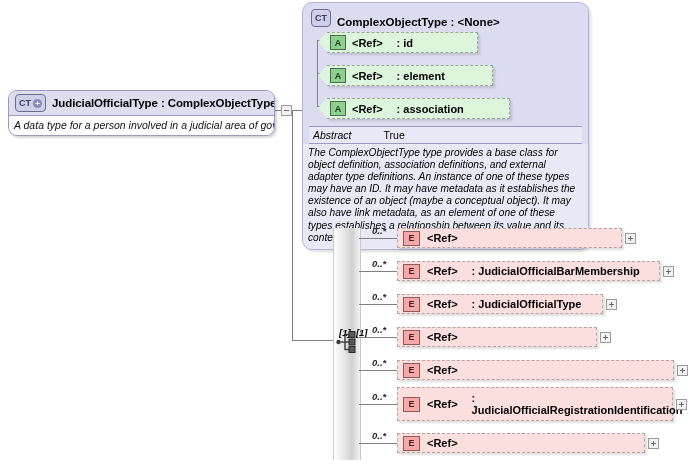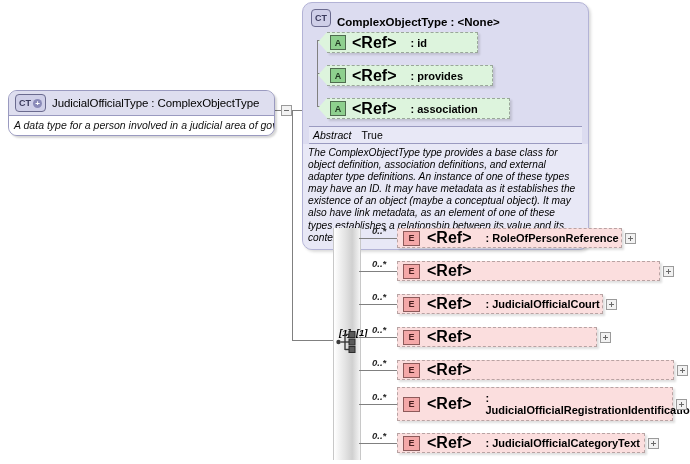--- a/index.html
+++ b/index.html
@@ -44,21 +44,21 @@
   .root-head {
     display: flex;
     align-items: center;
     gap: 6px;
     padding: 3px 6px 3px 6px;
     background: #dedeef;
     white-space: nowrap;
   }
   .root-title {
     font-size: 11.5px;
-    font-weight: normal;
+    font-weight: bold;
     color: #000;
     letter-spacing: -0.1px;
   }
   .root-desc {
     border-top: 1px solid #9a9ac0;
     background: #ffffff;
     padding: 3px 5px 4px 5px;
     font-style: italic;
     font-size: 10.5px;
     color: #111;
@@ -163,38 +163,38 @@
     width: 14px; height: 13px;
     border: 1px solid #4f6b4f;
     background: #8ed08e;
     color: #203820;
     font-size: 9px;
     font-weight: bold;
     margin: 0 6px 0 3px;
     flex: none;
   }
   .row-ref {
-    font-size: 16px;
+    font-size: 11px;
     font-weight: bold;
   }
   .row-name {
     font-size: 11px;
     font-weight: bold;
     margin-left: 14px;
   }
 
   
   .abstract-block {
     margin: 4px 6px 0 6px;
     background: #e8e8f6;
     border-top: 1px solid #9a9ac0;
   }
   .abstract-line {
     display: flex;
-    gap: 10px;
+    gap: 32px;
     padding: 2px 4px 2px 4px;
     border-bottom: 1px solid #9a9ac0;
     font-size: 10.5px;
     align-items: center;
   }
   .abstract-key { font-style: italic; }
   .abstract-val { font-weight: normal; }
   .ct-doc {
     padding: 3px 6px 5px 5px;
     font-style: italic;
@@ -329,21 +329,21 @@
         <span class="a-badge">A</span>
         <span class="row-ref">&lt;Ref&gt;</span>
         <span class="row-name">: id</span>
       </div>
     </div>
 
     <div class="attr-wrap" style="margin-top:7px;">
       <div class="attr-row" style="width:155px;">
         <span class="a-badge">A</span>
         <span class="row-ref">&lt;Ref&gt;</span>
-        <span class="row-name">: provides</span>
+        <span class="row-name">: element</span>
       </div>
     </div>
 
     <div class="attr-wrap" style="margin-top:7px; height:24px;">
       <div class="attr-row" style="width:172px;">
         <span class="a-badge">A</span>
         <span class="row-ref">&lt;Ref&gt;</span>
         <span class="row-name">: association</span>
       </div>
     </div>
@@ -372,36 +372,36 @@
       <rect x="13" y="16.5" width="6" height="6" fill="#5a5a5a" stroke="#2b2b2b" stroke-width="1"></rect>
     </svg>
   </div>
 
   <div id="elements-layer">
       <div class="ln h" style="left: 359px; top: 238px; width: 38px;"></div>
       <div class="occurs" style="left: 372px; top: 225px;">0..*</div>
       <div class="el-row" style="left: 397px; top: 228px; width: 225px;">
         <span class="e-badge">E</span>
         <span class="row-ref">&lt;Ref&gt;</span>
-        <span class="el-name">: RoleOfPersonReference</span>
       </div>
       <div class="expander" style="left: 625px; top: 233px;"></div>
       <div class="ln h" style="left: 359px; top: 271px; width: 38px;"></div>
       <div class="occurs" style="left: 372px; top: 258px;">0..*</div>
       <div class="el-row" style="left: 397px; top: 261px; width: 263px;">
         <span class="e-badge">E</span>
         <span class="row-ref">&lt;Ref&gt;</span>
+        <span class="el-name">: JudicialOfficialBarMembership</span>
       </div>
       <div class="expander" style="left: 663px; top: 266px;"></div>
       <div class="ln h" style="left: 359px; top: 304px; width: 38px;"></div>
       <div class="occurs" style="left: 372px; top: 291px;">0..*</div>
       <div class="el-row" style="left: 397px; top: 294px; width: 206px;">
         <span class="e-badge">E</span>
         <span class="row-ref">&lt;Ref&gt;</span>
-        <span class="el-name">: JudicialOfficialCourt</span>
+        <span class="el-name">: JudicialOfficialType</span>
       </div>
       <div class="expander" style="left: 606px; top: 299px;"></div>
       <div class="ln h" style="left: 359px; top: 337px; width: 38px;"></div>
       <div class="occurs" style="left: 372px; top: 324px;">0..*</div>
       <div class="el-row" style="left: 397px; top: 327px; width: 200px;">
         <span class="e-badge">E</span>
         <span class="row-ref">&lt;Ref&gt;</span>
       </div>
       <div class="expander" style="left: 600px; top: 332px;"></div>
       <div class="ln h" style="left: 359px; top: 370px; width: 38px;"></div>
@@ -417,18 +417,17 @@
         <span class="e-badge">E</span>
         <span class="row-ref">&lt;Ref&gt;</span>
         <span class="el-name" style="width: 181px;">: JudicialOfficialRegistrationIdentification</span>
       </div>
       <div class="expander" style="left: 676px; top: 399px;"></div>
       <div class="ln h" style="left: 359px; top: 443px; width: 38px;"></div>
       <div class="occurs" style="left: 372px; top: 430px;">0..*</div>
       <div class="el-row" style="left: 397px; top: 433px; width: 248px;">
         <span class="e-badge">E</span>
         <span class="row-ref">&lt;Ref&gt;</span>
-        <span class="el-name">: JudicialOfficialCategoryText</span>
       </div>
       <div class="expander" style="left: 648px; top: 438px;"></div>
     </div>
 
 </div>
 
 </body></html>

